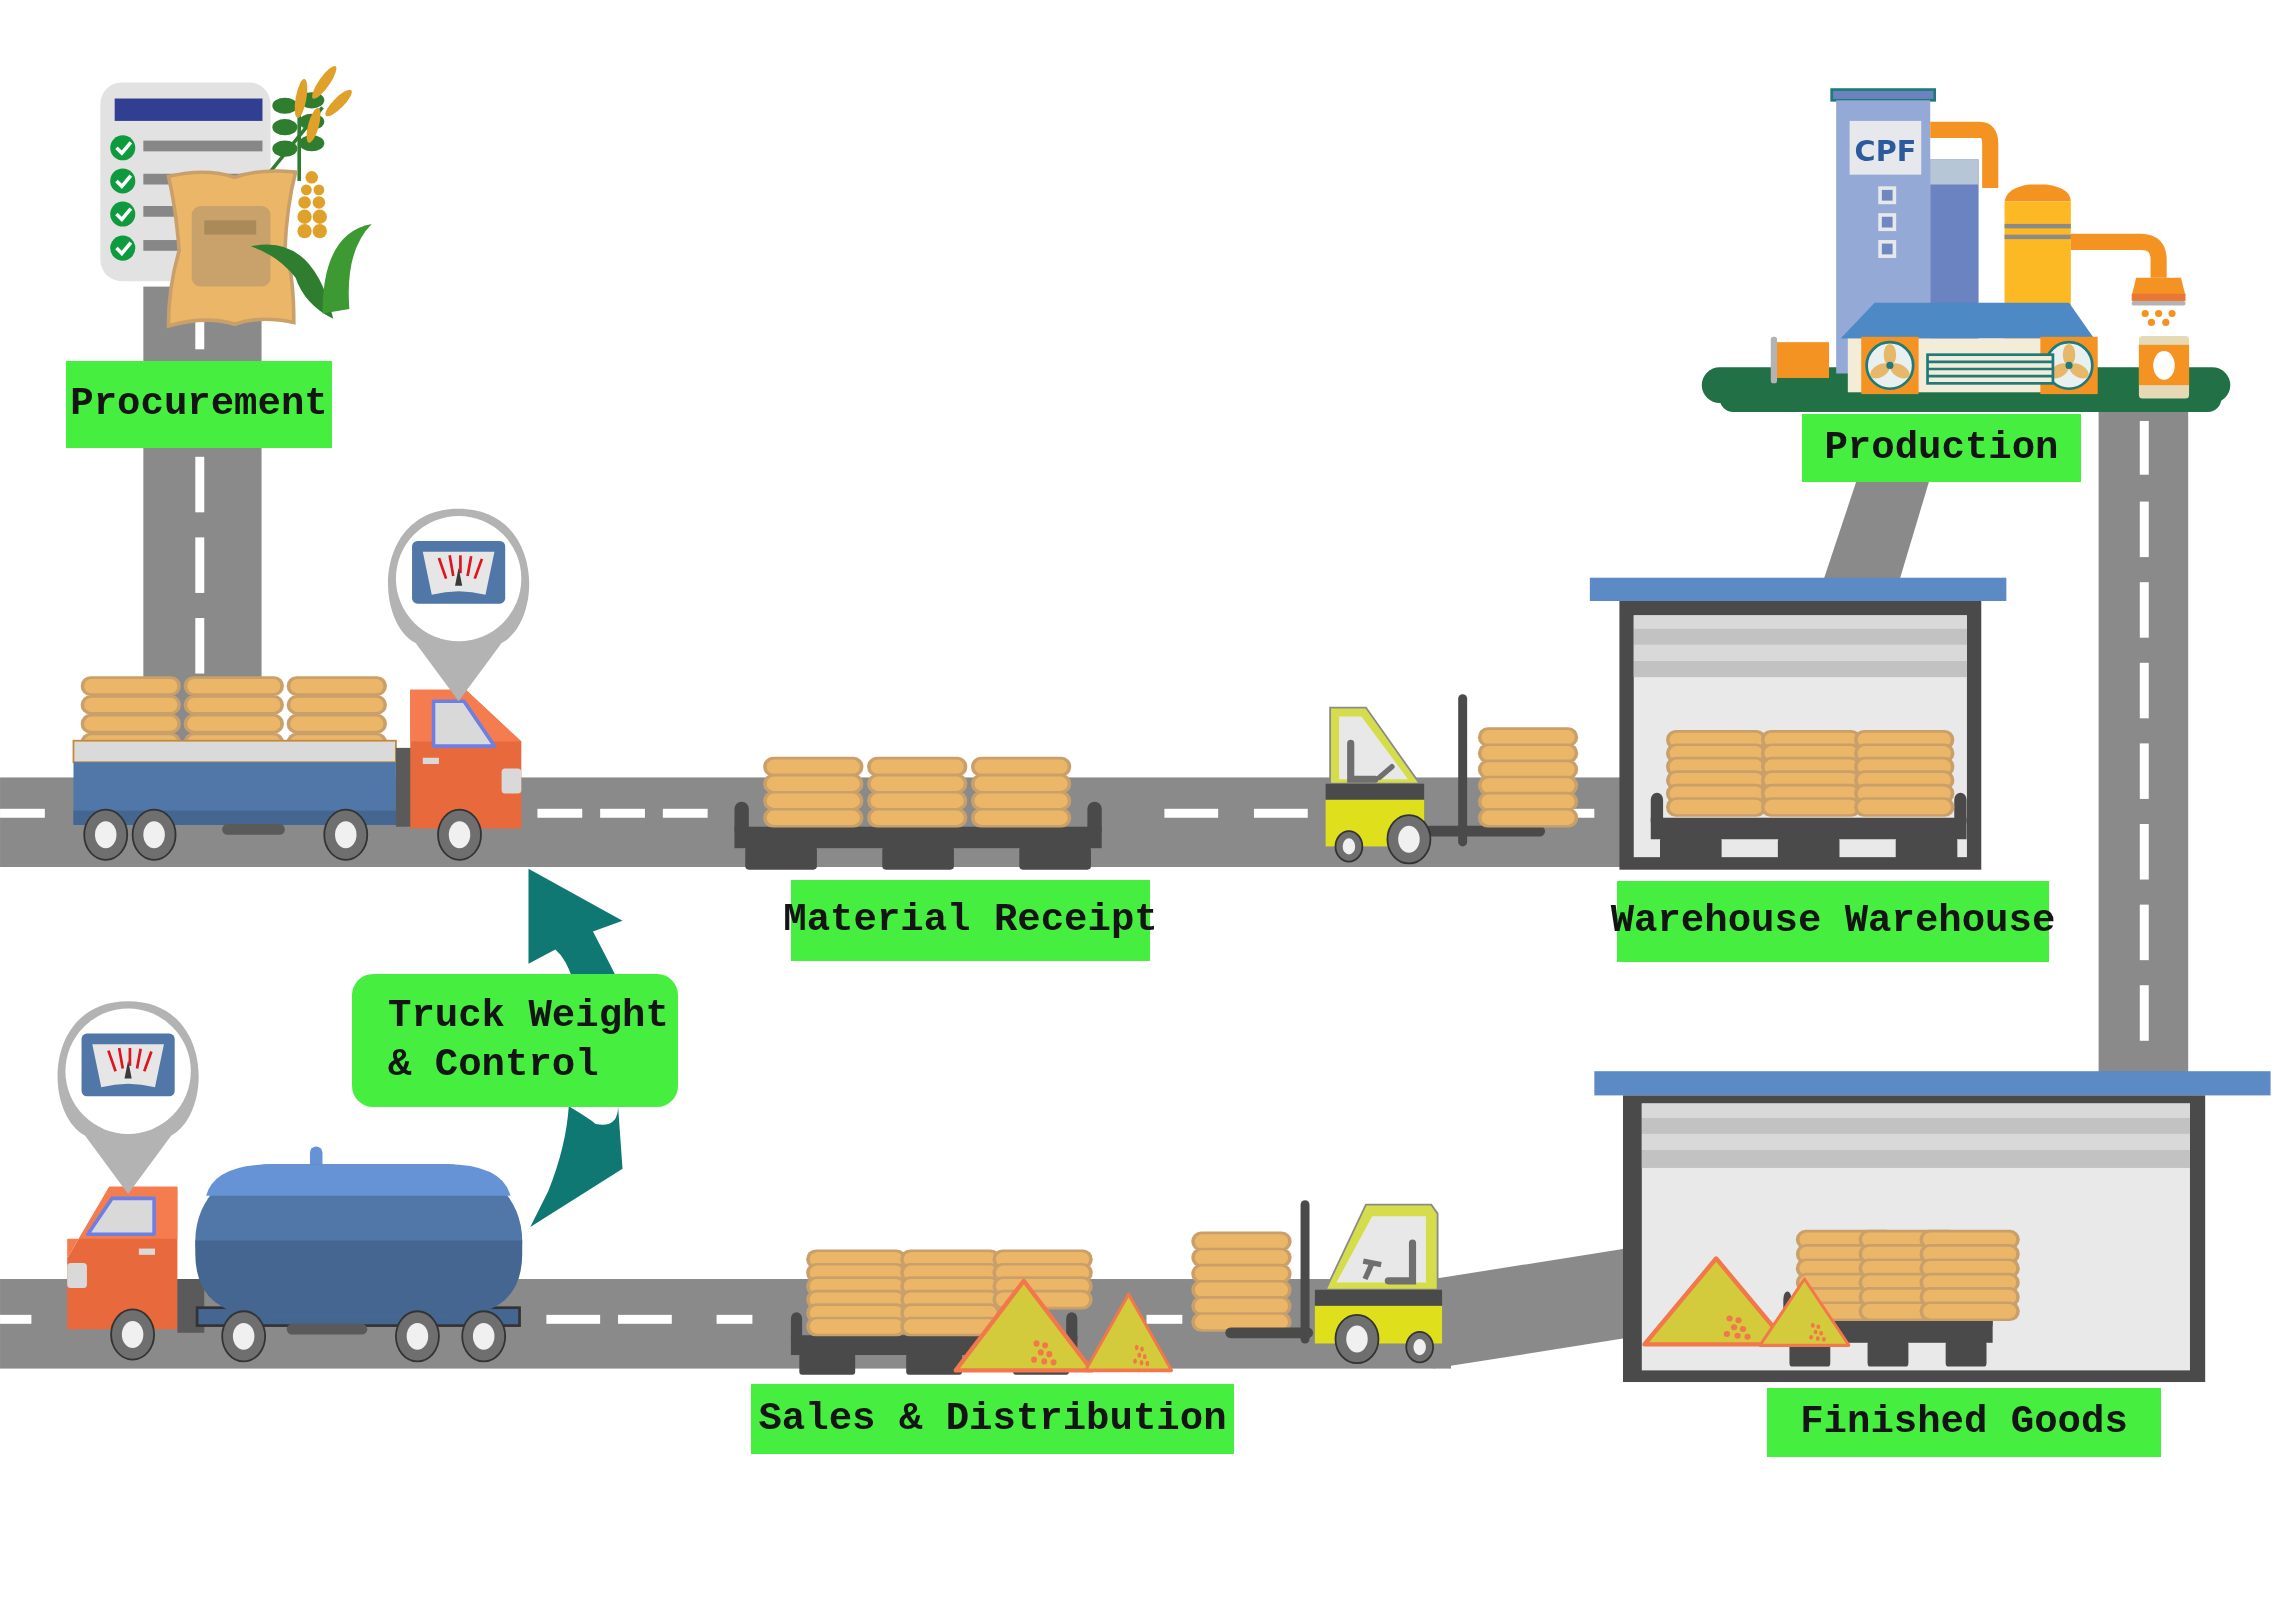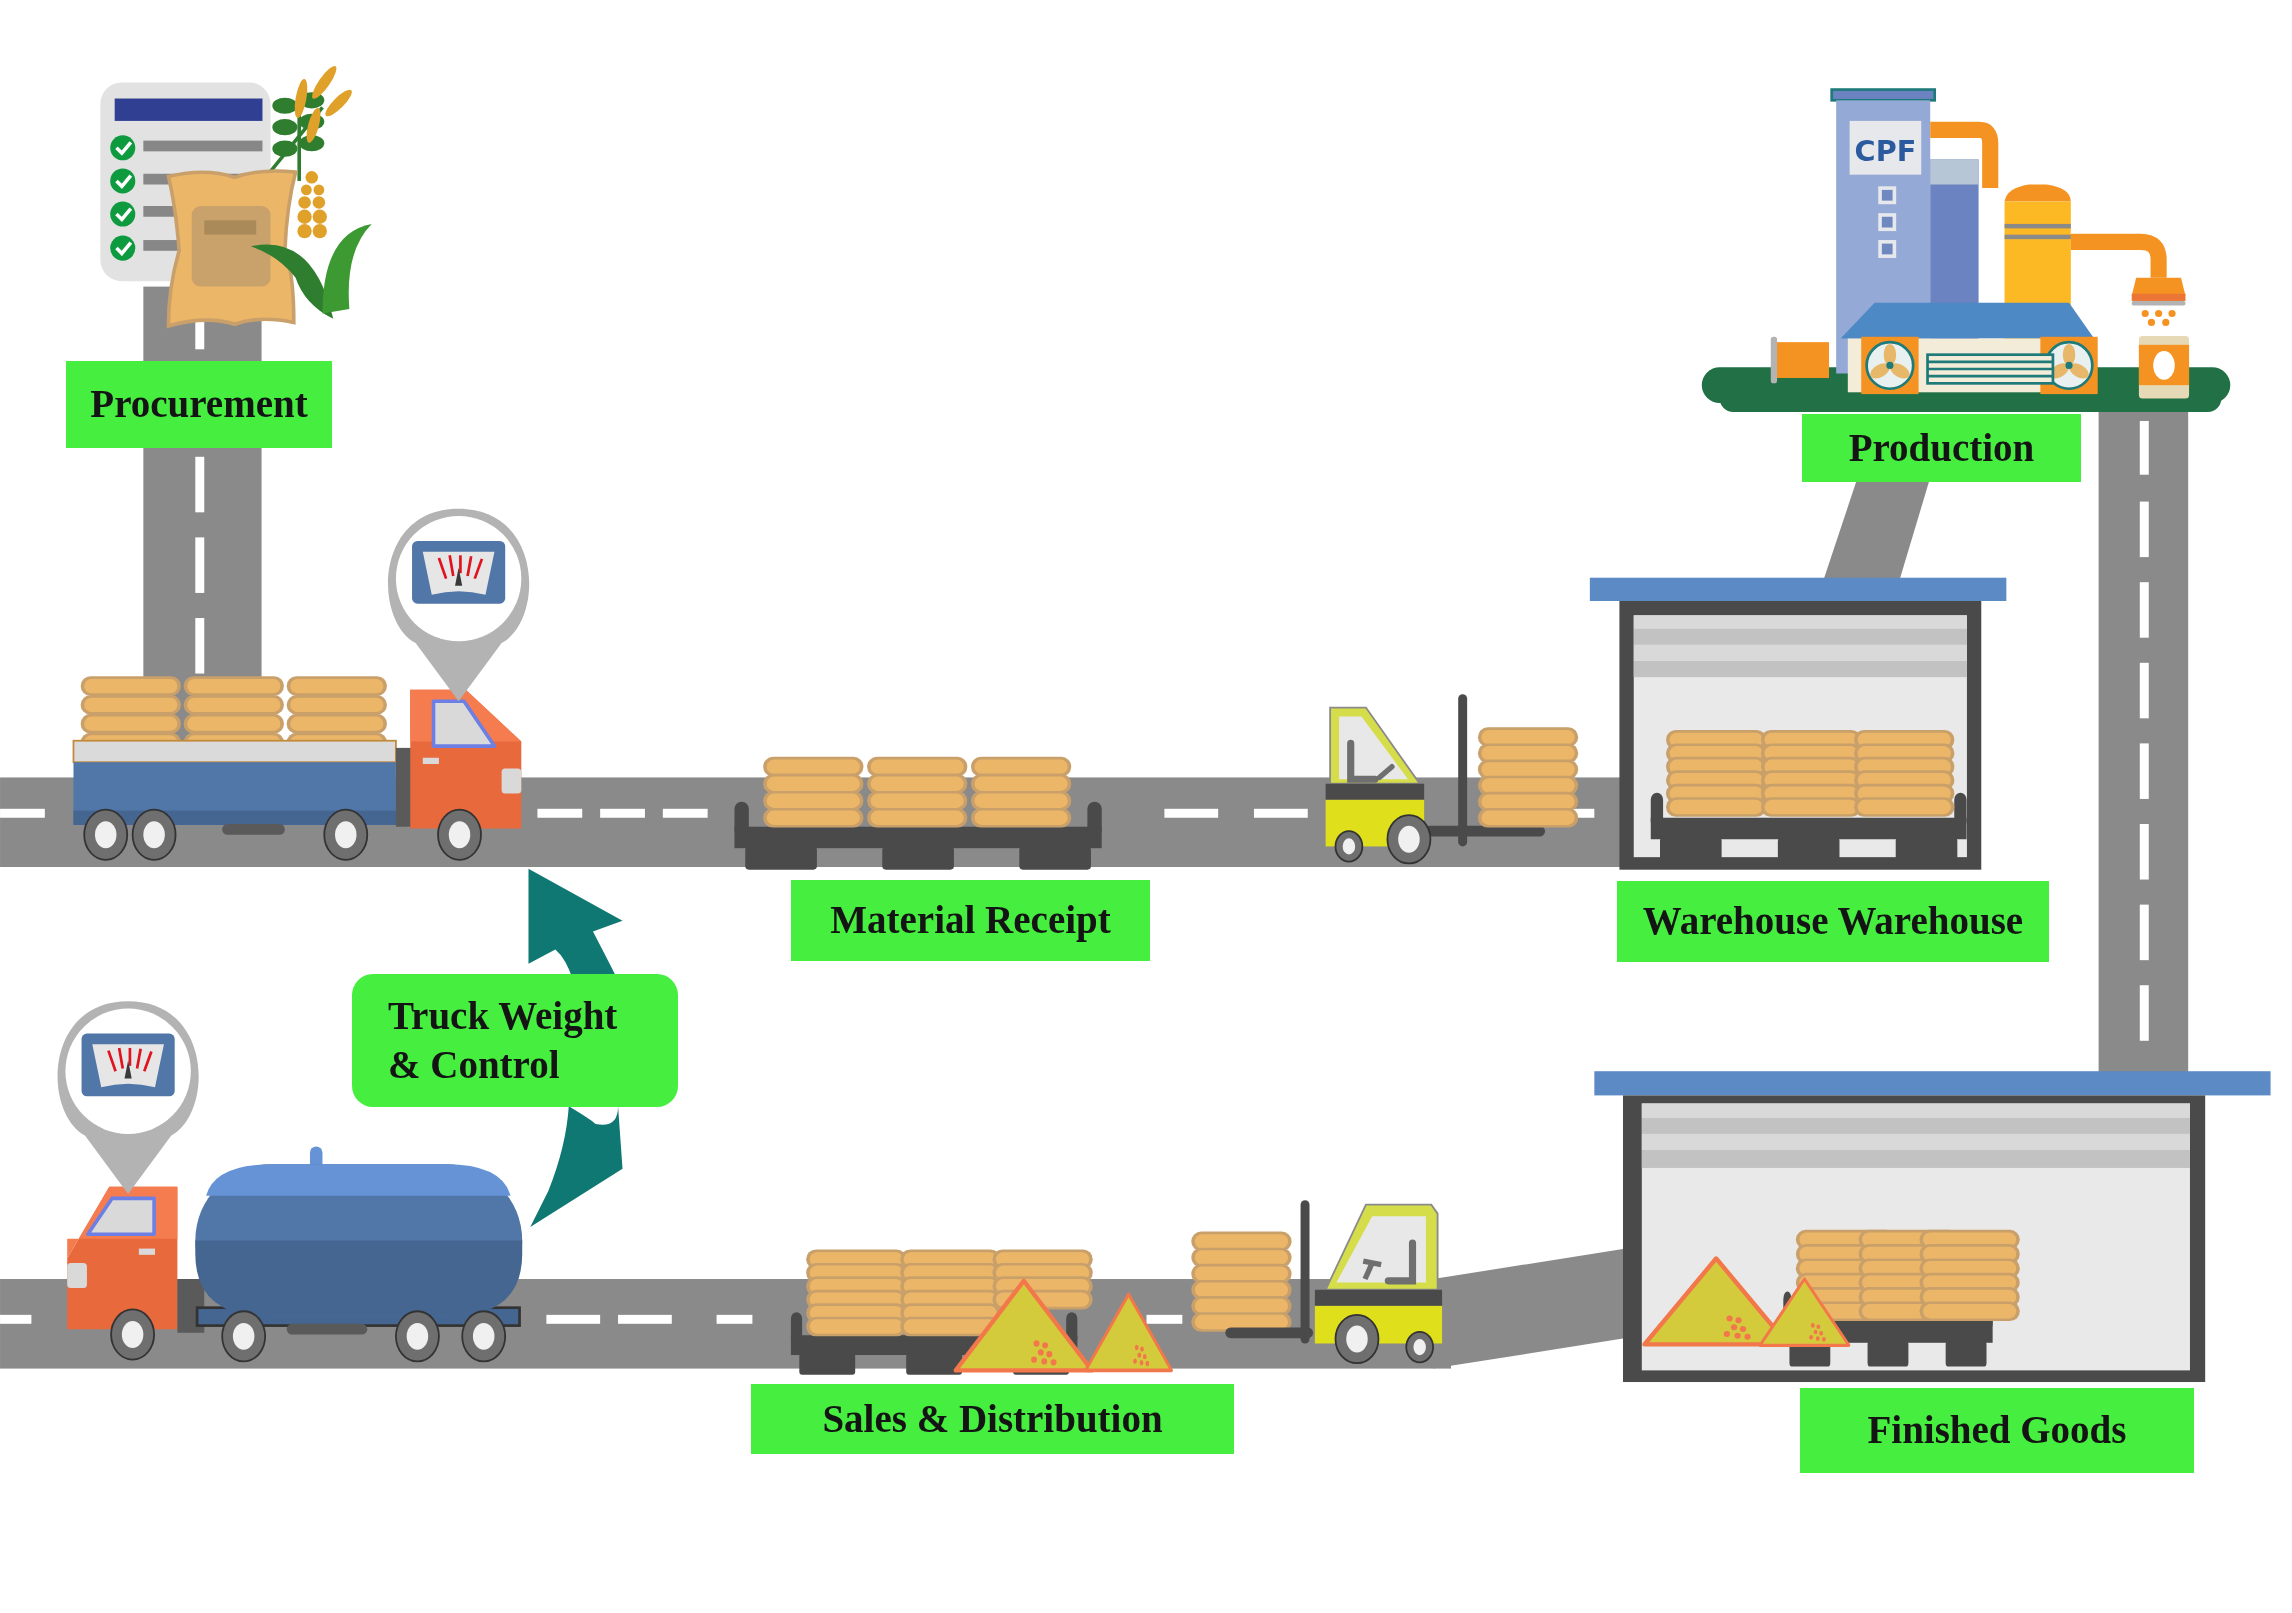--- a/index.html
+++ b/index.html
@@ -1,20 +1,20 @@
 <!DOCTYPE html>
 <html style="font-size:14.3px"><head>
 <meta charset="utf-8">
 <style>
   html, body { margin:0; padding:0; background:#ffffff; }
   body { width:2293px; height:1614px; position:relative; overflow:hidden; font-family:"Liberation Sans", sans-serif; }
   #scene { position:absolute; left:0; top:0; width:2293px; height:1614px; }
   .label {
     position:absolute; background:#46ee40; color:#141414;
-    font-family:Liberation Serif, serif; font-weight:bold;
+    font-family:Liberation Mono, monospace; font-weight:bold;
     font-size:39px; display:flex; align-items:center; justify-content:center;
     line-height:1.25; white-space:nowrap;
   }
   .label.left { justify-content:flex-start; padding-left:36px; box-sizing:border-box; flex-direction:column; align-items:flex-start; }
   .label span { display:block; }
 </style>
 </head>
 <body>
 
 <svg id="scene" viewBox="0 0 2560 1802" xmlns="http://www.w3.org/2000/svg">
@@ -468,16 +468,16 @@
 <div class="label" style="left:1617px;top:881px;width:432px;height:81px;">
   <span>Warehouse Warehouse</span>
 </div>
 <div class="label left" style="left:352px;top:974px;width:326px;height:133px;justify-content:center;padding-left:36px;border-radius:21px;">
   <span>Truck Weight</span>
   <span>&amp; Control</span>
 </div>
 <div class="label" style="left:751px;top:1384px;width:483px;height:70px;">
   <span>Sales &amp; Distribution</span>
 </div>
-<div class="label" style="left:1767px;top:1388px;width:394px;height:85px;margin-left:33px;">
+<div class="label" style="left:1767px;top:1388px;width:394px;height:69px;">
   <span>Finished Goods</span>
 </div>
 
 
 </body></html>

